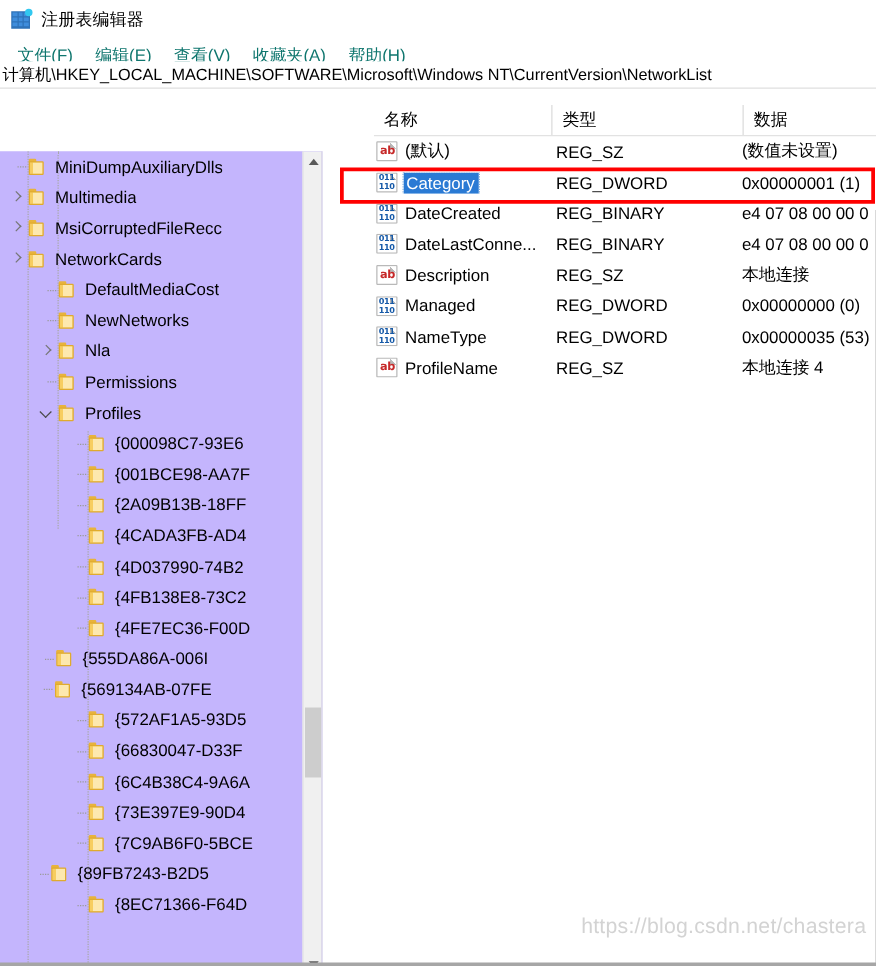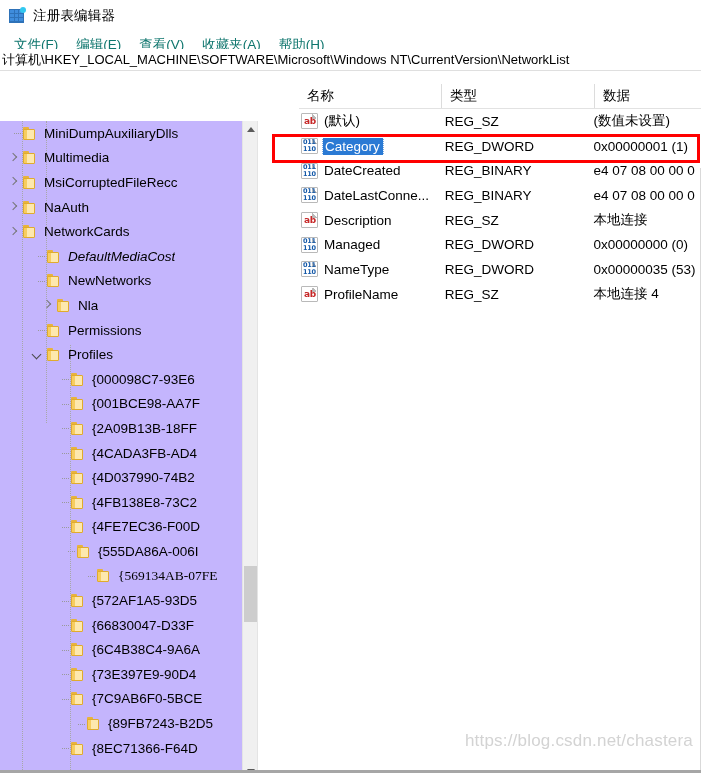--- a/index.html
+++ b/index.html
@@ -435,47 +435,39 @@
               <span class="body"></span>
             </span>
             <span class="tree-label">MsiCorruptedFileRecc</span>
           </div>
           <div class="tree-row" style="padding-left: 6px;">
             <span class="chev right"></span>
             <span class="folder">
               <span class="tab"></span>
               <span class="body"></span>
             </span>
-            <span class="tree-label">NaAuth</span>
-          </div>
-          <div class="tree-row" style="padding-left: 6px;">
-            <span class="chev right"></span>
-            <span class="folder">
-              <span class="tab"></span>
-              <span class="body"></span>
-            </span>
             <span class="tree-label">NetworkCards</span>
           </div>
-          <div class="tree-row" style="padding-left: 30px; font-style: italic;">
+          <div class="tree-row" style="padding-left: 30px;">
             <span class="dashline"></span>
             <span class="folder">
               <span class="tab"></span>
               <span class="body"></span>
             </span>
             <span class="tree-label">DefaultMediaCost</span>
           </div>
           <div class="tree-row" style="padding-left: 30px;">
             <span class="dashline"></span>
             <span class="folder">
               <span class="tab"></span>
               <span class="body"></span>
             </span>
             <span class="tree-label">NewNetworks</span>
           </div>
-          <div class="tree-row" style="padding-left: 40px;">
+          <div class="tree-row" style="padding-left: 30px;">
             <span class="chev right"></span>
             <span class="folder">
               <span class="tab"></span>
               <span class="body"></span>
             </span>
             <span class="tree-label">Nla</span>
           </div>
           <div class="tree-row" style="padding-left: 30px;">
             <span class="dashline"></span>
             <span class="folder">
@@ -541,29 +533,29 @@
             <span class="tree-label">{4FB138E8-73C2</span>
           </div>
           <div class="tree-row" style="padding-left: 54px;">
             <span class="dashline"></span>
             <span class="folder">
               <span class="tab"></span>
               <span class="body"></span>
             </span>
             <span class="tree-label">{4FE7EC36-F00D</span>
           </div>
-          <div class="tree-row" style="padding-left: 60px;">
+          <div class="tree-row" style="padding-left: 28px;">
             <span class="dashline"></span>
             <span class="folder">
               <span class="tab"></span>
               <span class="body"></span>
             </span>
             <span class="tree-label">{555DA86A-006I</span>
           </div>
-          <div class="tree-row" style="padding-left: 80px; font-family: Liberation Serif, serif;">
+          <div class="tree-row" style="padding-left: 27px;">
             <span class="dashline"></span>
             <span class="folder">
               <span class="tab"></span>
               <span class="body"></span>
             </span>
             <span class="tree-label">{569134AB-07FE</span>
           </div>
           <div class="tree-row" style="padding-left: 54px;">
             <span class="dashline"></span>
             <span class="folder">
@@ -597,21 +589,21 @@
             <span class="tree-label">{73E397E9-90D4</span>
           </div>
           <div class="tree-row" style="padding-left: 54px;">
             <span class="dashline"></span>
             <span class="folder">
               <span class="tab"></span>
               <span class="body"></span>
             </span>
             <span class="tree-label">{7C9AB6F0-5BCE</span>
           </div>
-          <div class="tree-row" style="padding-left: 70px;">
+          <div class="tree-row" style="padding-left: 24px;">
             <span class="dashline"></span>
             <span class="folder">
               <span class="tab"></span>
               <span class="body"></span>
             </span>
             <span class="tree-label">{89FB7243-B2D5</span>
           </div>
           <div class="tree-row" style="padding-left: 54px;">
             <span class="dashline"></span>
             <span class="folder">

